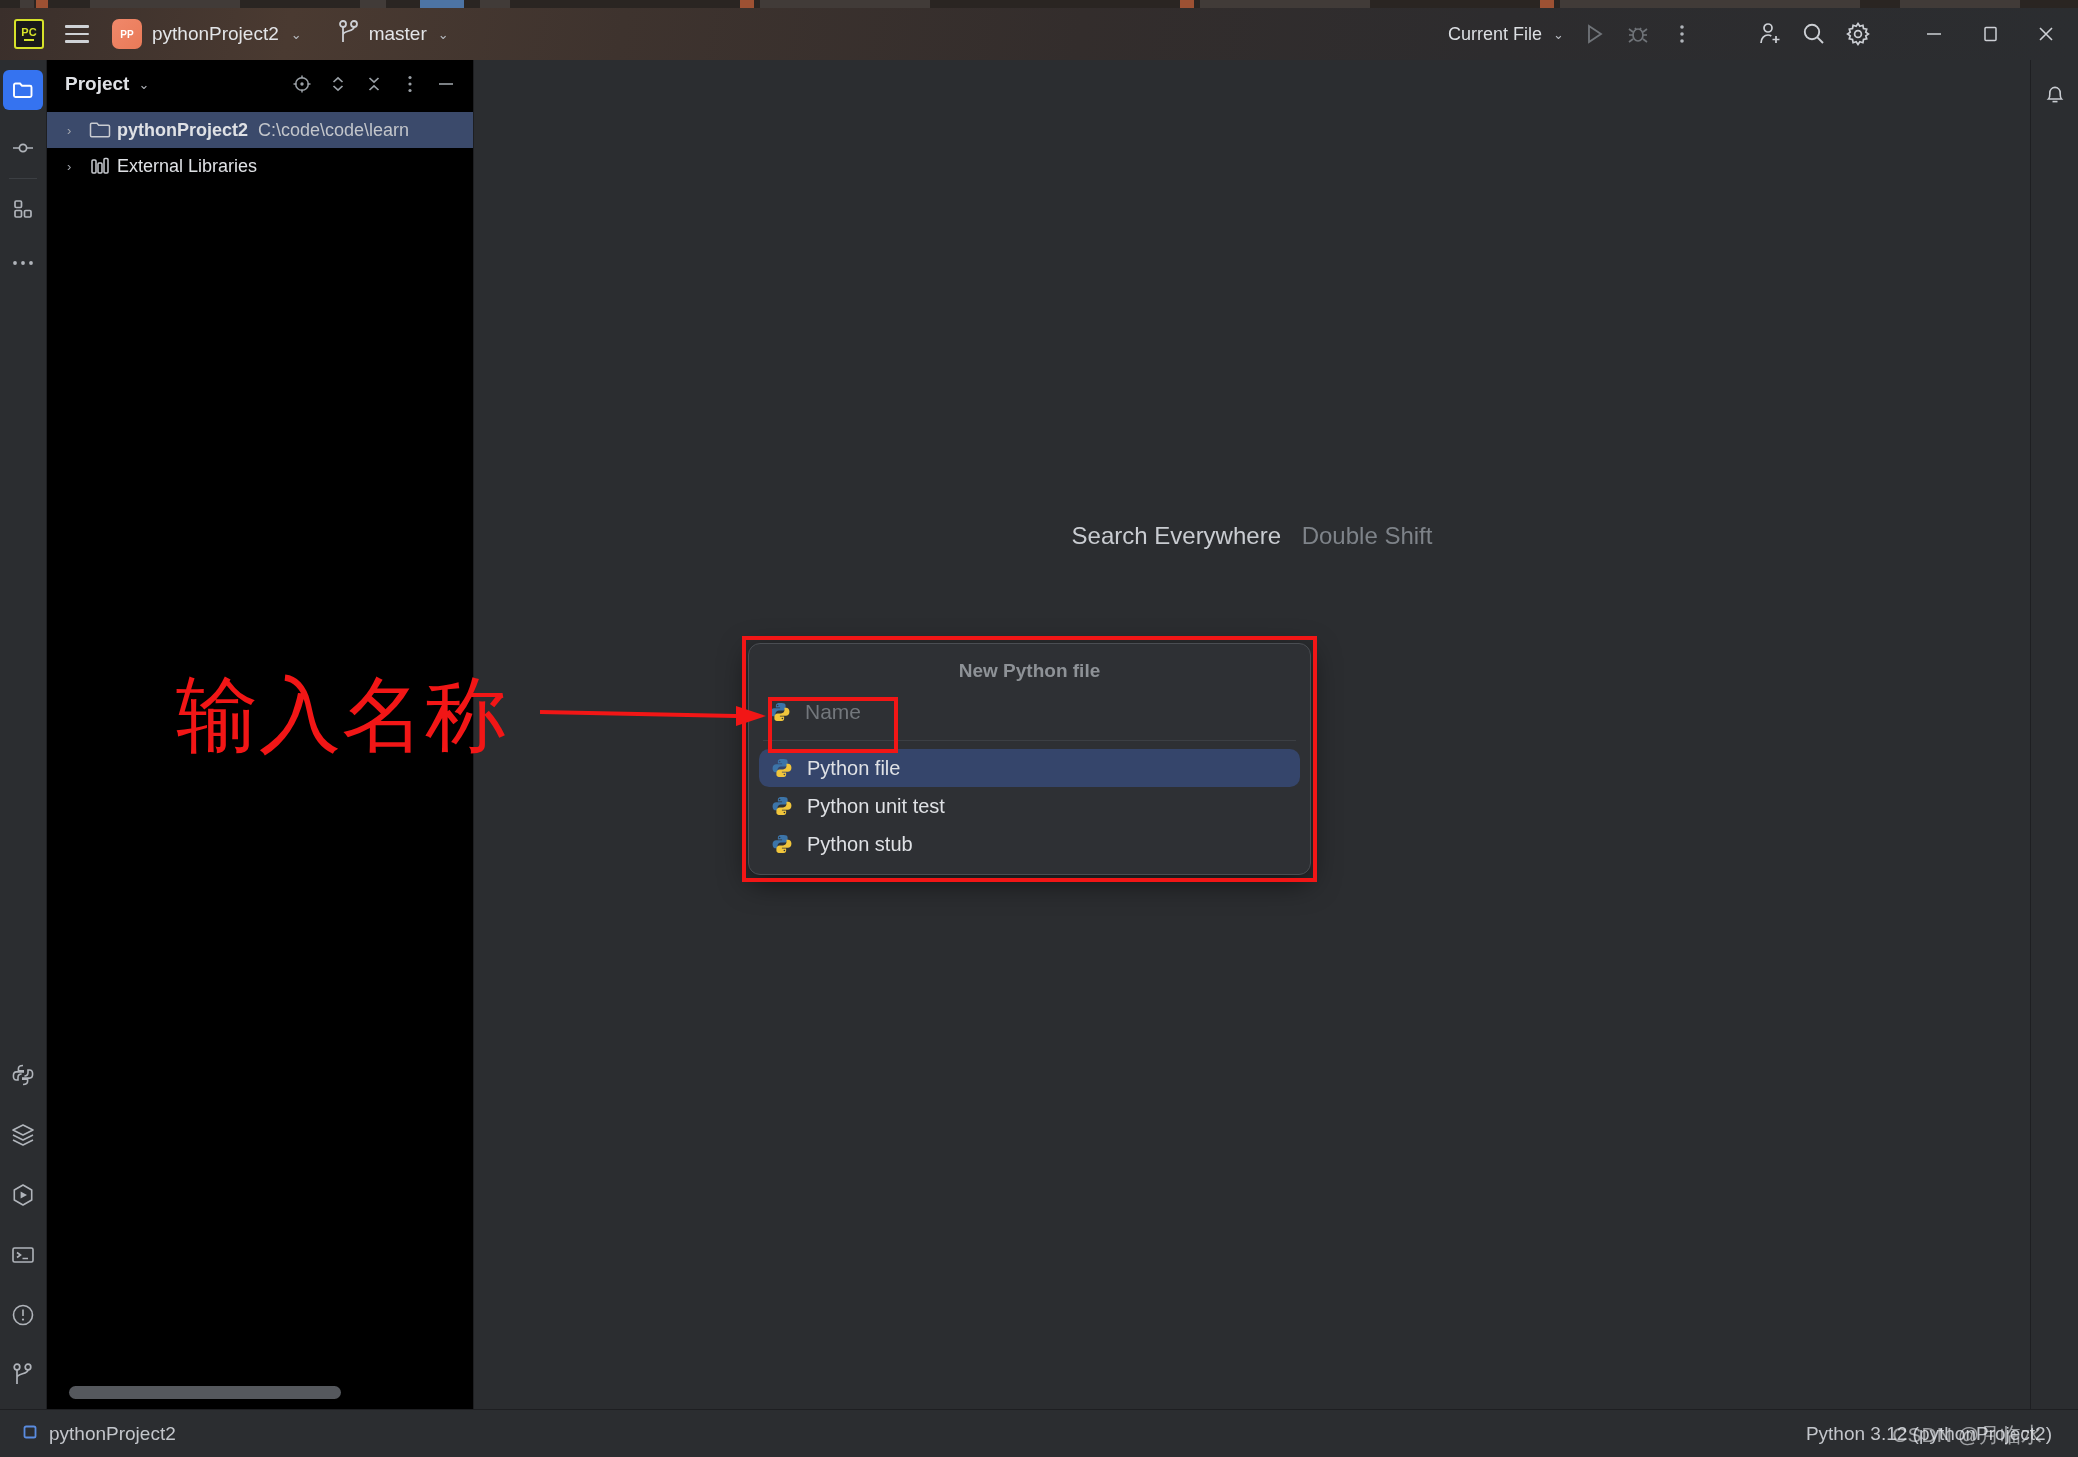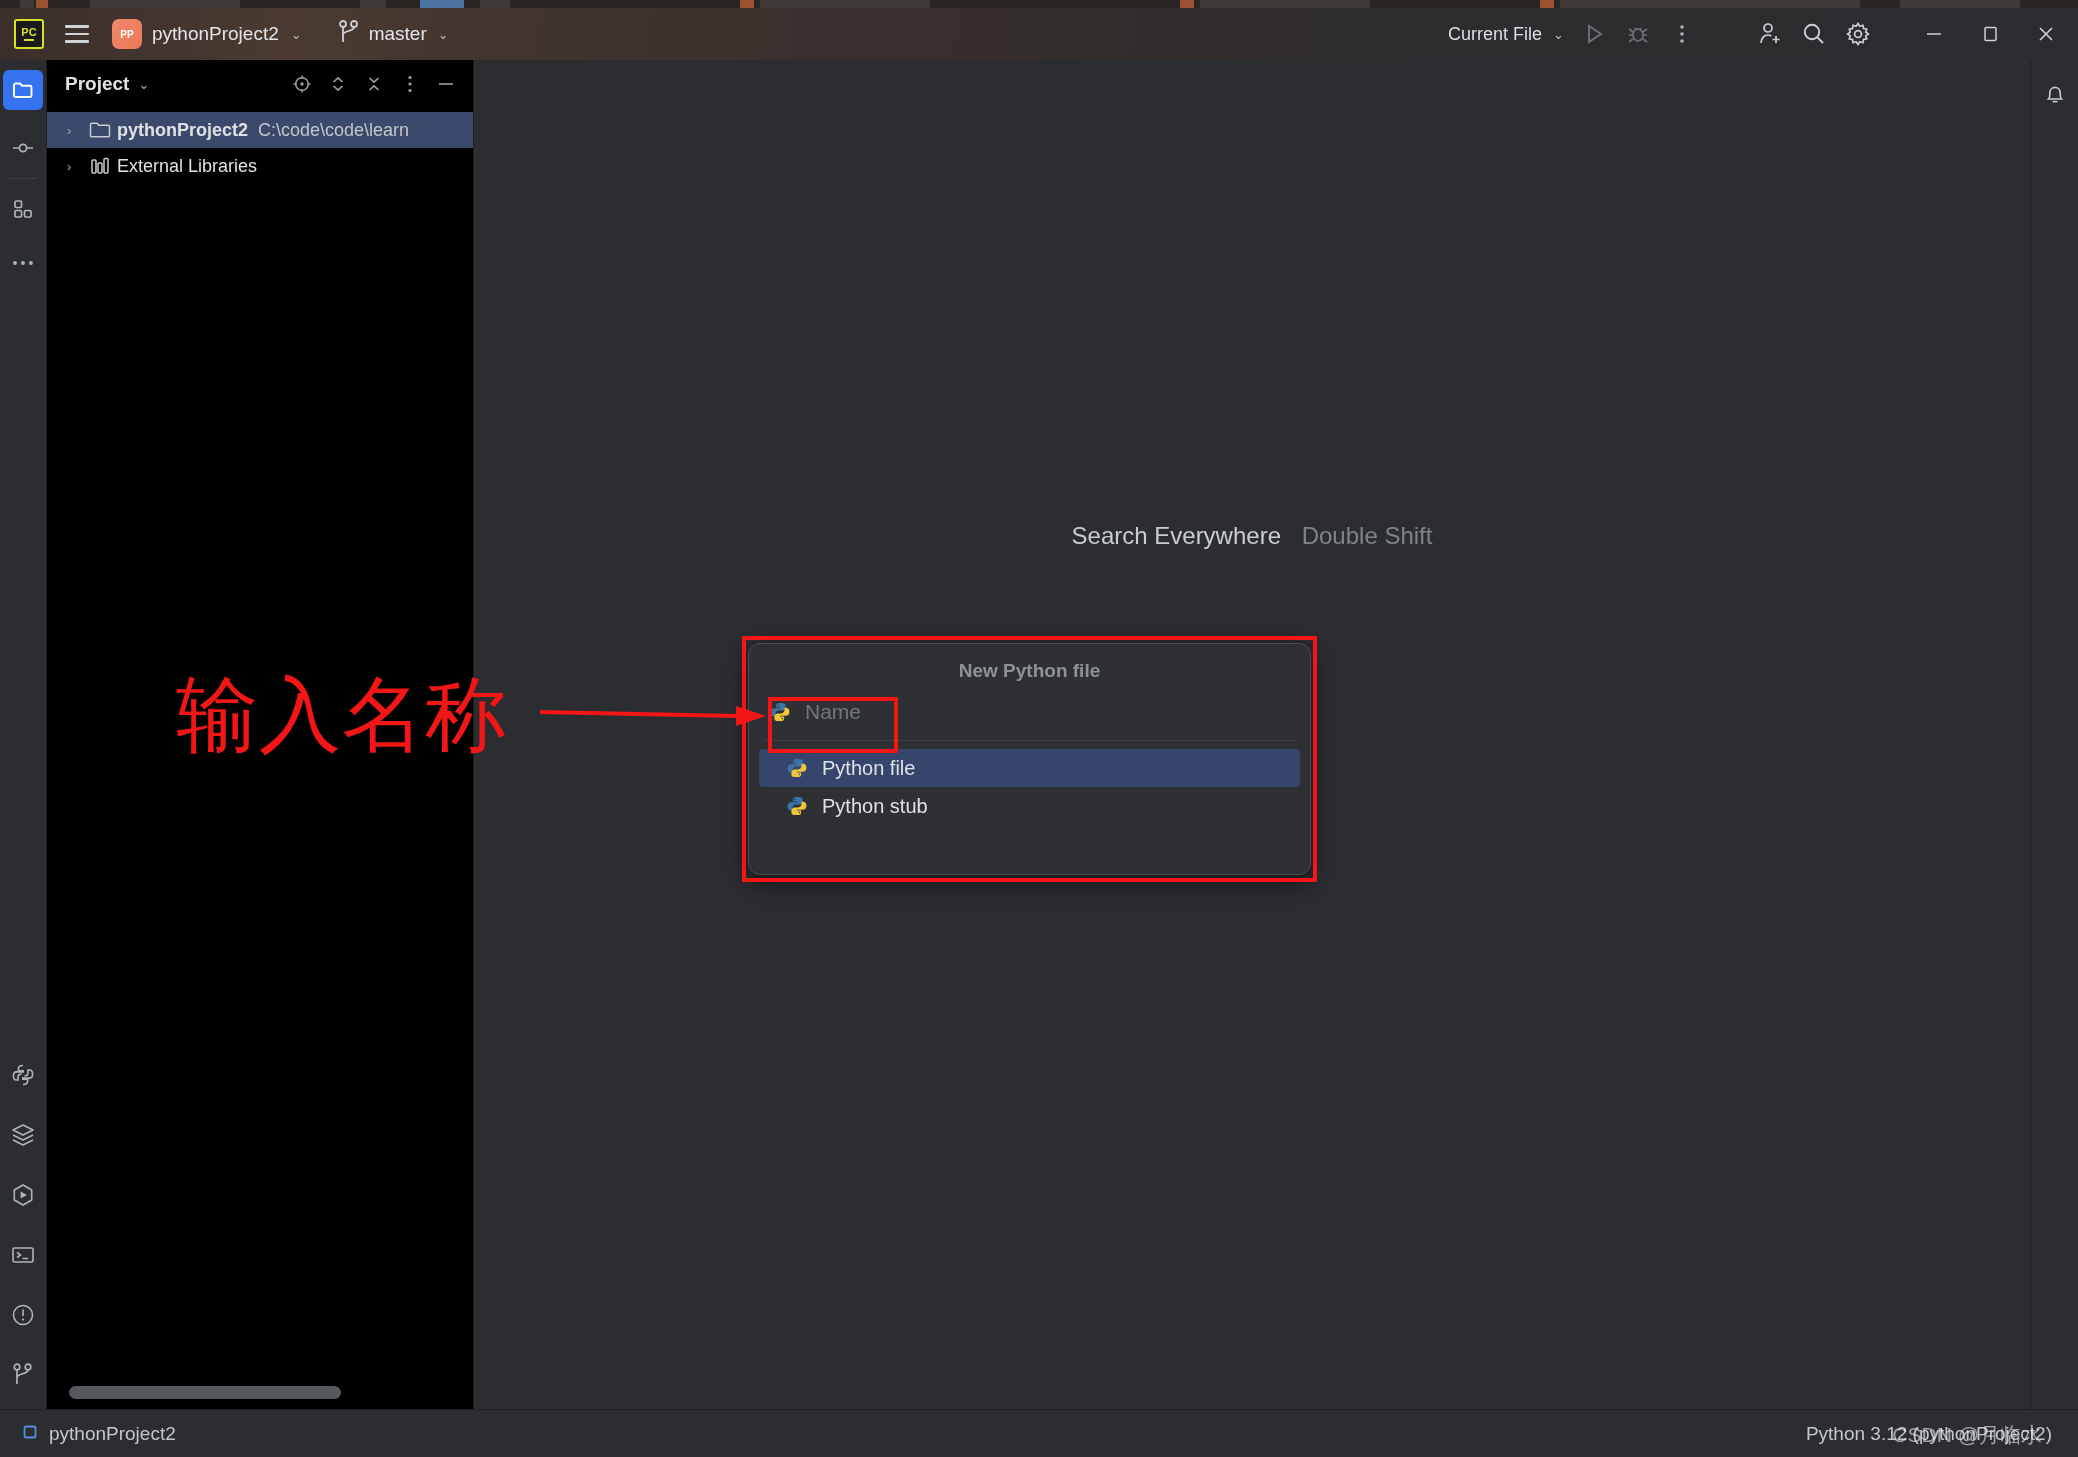--- a/index.html
+++ b/index.html
@@ -108,21 +108,21 @@
   .popup {
     position: absolute; left: 748px; top: 643px; width: 563px; height: 232px;
     background: #2e3034; border: 1px solid #4a4d52; border-radius: 12px;
     box-shadow: 0 8px 28px rgba(0,0,0,.55);
   }
   .popup-title { color:#8e9297; font-size: 19px; font-weight: 600; text-align:center; margin-top: 16px; }
   .popup-input { height: 48px; display:flex; align-items:center; padding-left: 20px; margin-top: 6px; cursor: text; }
   .popup-placeholder { color:#73777c; font-size: 21px; margin-left: 14px; }
   .popup-div { height:1px; background:#3c3f44; margin: 4px 14px 0 14px; }
   .popup-list { padding: 8px 10px 0 10px; }
-  .popup-item { height: 38px; display:flex; align-items:center; padding-left: 27px; border-radius: 4px; cursor:pointer; }
+  .popup-item { height: 38px; display:flex; align-items:center; padding-left: 12px; border-radius: 10px; cursor:pointer; }
   .popup-item.sel { background: #35456b; }
   .popup-item-label { color:#dfe1e5; font-size: 20px; margin-left: 14px; }
 
   
   .pylogo { position: relative; width: 22px; height: 22px; flex: none; }
 
   
   .anno-outer { position:absolute; left: 742px; top: 636px; width: 575px; height: 246px; border: 4px solid #f21616; pointer-events:none; }
   .anno-inner { position:absolute; left: 768px; top: 697px; width: 130px; height: 56px; border: 4px solid #f21616; pointer-events:none; }
   .anno-text { position:absolute; left: 176px; top: 661px; color:#f21616; font-size: 82px; font-weight: 500; letter-spacing: 1px; font-family:"DejaVu Sans", sans-serif; white-space:nowrap; }
@@ -431,20 +431,29 @@
       <div class="popup-item sel">
         <span class="pylogo">
           <svg width="22" height="22" viewBox="0 0 24 24">
             <path d="M11.9 2.1 c-2.4 0-4.4 .5-4.4 2.6 v2.3 h4.6 v.8 H5.6 c-2.1 0-3.9 1.3-3.9 4.4 s1.6 4.5 3.7 4.5 h1.7 v-2.6 c0-2 1.7-3.7 3.8-3.7 h3.7 c1.9 0 3.5-1.5 3.5-3.4 V4.7 c0-1.9-1.7-2.6-4.2-2.6 Z M9.4 4 c.5 0 .9 .4 .9 .9 s-.4 .9-.9 .9 s-.9-.4-.9-.9 S8.9 4 9.4 4 Z" fill="#3c74a8"></path>
             <path d="M12.1 21.9 c2.4 0 4.4-.5 4.4-2.6 v-2.3 h-4.6 v-.8 h6.5 c2.1 0 3.9-1.3 3.9-4.4 s-1.6-4.5-3.7-4.5 h-1.7 v2.6 c0 2-1.7 3.7-3.8 3.7 H9.4 c-1.9 0-3.5 1.5-3.5 3.4 v2.3 c0 1.9 1.7 2.6 4.2 2.6 Z M14.6 20 c-.5 0-.9-.4-.9-.9 s.4-.9 .9-.9 s.9 .4 .9 .9 S15.1 20 14.6 20 Z" fill="#f0c53c"></path>
           </svg>
         </span>
         <span class="popup-item-label">Python file</span>
       </div>
 
+      <div class="popup-item">
+        <span class="pylogo">
+          <svg width="22" height="22" viewBox="0 0 24 24">
+            <path d="M11.9 2.1 c-2.4 0-4.4 .5-4.4 2.6 v2.3 h4.6 v.8 H5.6 c-2.1 0-3.9 1.3-3.9 4.4 s1.6 4.5 3.7 4.5 h1.7 v-2.6 c0-2 1.7-3.7 3.8-3.7 h3.7 c1.9 0 3.5-1.5 3.5-3.4 V4.7 c0-1.9-1.7-2.6-4.2-2.6 Z M9.4 4 c.5 0 .9 .4 .9 .9 s-.4 .9-.9 .9 s-.9-.4-.9-.9 S8.9 4 9.4 4 Z" fill="#3c74a8"></path>
+            <path d="M12.1 21.9 c2.4 0 4.4-.5 4.4-2.6 v-2.3 h-4.6 v-.8 h6.5 c2.1 0 3.9-1.3 3.9-4.4 s-1.6-4.5-3.7-4.5 h-1.7 v2.6 c0 2-1.7 3.7-3.8 3.7 H9.4 c-1.9 0-3.5 1.5-3.5 3.4 v2.3 c0 1.9 1.7 2.6 4.2 2.6 Z M14.6 20 c-.5 0-.9-.4-.9-.9 s.4-.9 .9-.9 s.9 .4 .9 .9 S15.1 20 14.6 20 Z" fill="#f0c53c"></path>
+          </svg>
+        </span>
+        <span class="popup-item-label">Python unit test</span>
+      </div>
 
       <div class="popup-item">
         <span class="pylogo">
           <svg width="22" height="22" viewBox="0 0 24 24">
             <path d="M11.9 2.1 c-2.4 0-4.4 .5-4.4 2.6 v2.3 h4.6 v.8 H5.6 c-2.1 0-3.9 1.3-3.9 4.4 s1.6 4.5 3.7 4.5 h1.7 v-2.6 c0-2 1.7-3.7 3.8-3.7 h3.7 c1.9 0 3.5-1.5 3.5-3.4 V4.7 c0-1.9-1.7-2.6-4.2-2.6 Z M9.4 4 c.5 0 .9 .4 .9 .9 s-.4 .9-.9 .9 s-.9-.4-.9-.9 S8.9 4 9.4 4 Z" fill="#3c74a8"></path>
             <path d="M12.1 21.9 c2.4 0 4.4-.5 4.4-2.6 v-2.3 h-4.6 v-.8 h6.5 c2.1 0 3.9-1.3 3.9-4.4 s-1.6-4.5-3.7-4.5 h-1.7 v2.6 c0 2-1.7 3.7-3.8 3.7 H9.4 c-1.9 0-3.5 1.5-3.5 3.4 v2.3 c0 1.9 1.7 2.6 4.2 2.6 Z M14.6 20 c-.5 0-.9-.4-.9-.9 s.4-.9 .9-.9 s.9 .4 .9 .9 S15.1 20 14.6 20 Z" fill="#f0c53c"></path>
           </svg>
         </span>
         <span class="popup-item-label">Python stub</span>
       </div>

